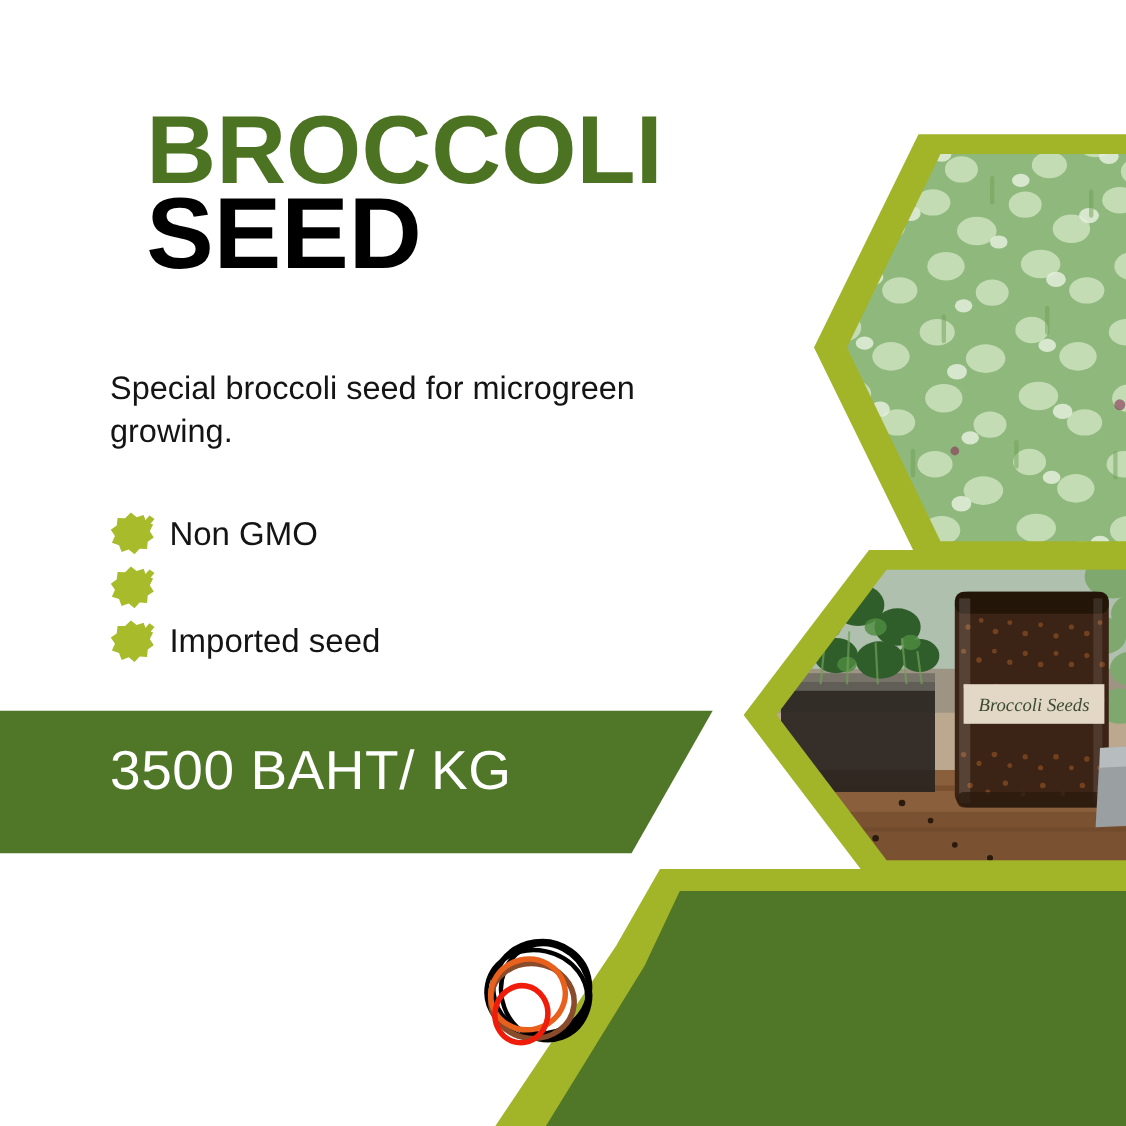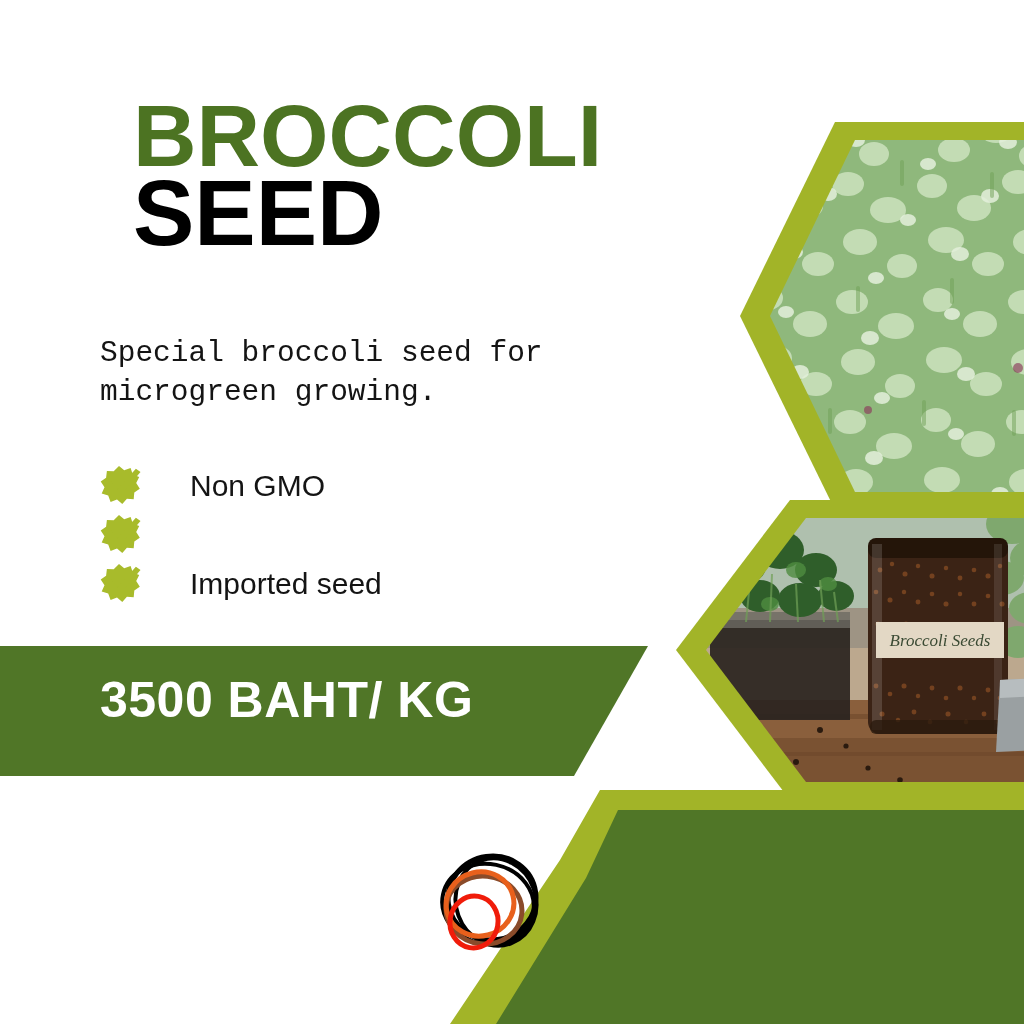--- a/index.html
+++ b/index.html
@@ -40,36 +40,34 @@
 
   
   .desc {
     position:absolute;
     left:100px; top:334px;
     width:590px;
     font-size:29.5px;
     line-height:1.33;
     color:#141414;
     font-weight:400;
-    font-family:Liberation Mono, monospace;
   }
 
   
   .features {
     position:absolute;
     left:96px; top:462px;
     width:520px;
     list-style:none;
   }
   .feature-row {
     display:flex;
     align-items:center;
     height:48px;
     margin-bottom:1px;
-    gap:36px;
   }
   .check-badge { width:46px; height:44px; flex:0 0 46px; display:block; }
   .feature-label {
     margin-left:12px;
     font-size:30px;
     color:#141414;
     white-space:nowrap;
   }
 
   
@@ -79,21 +77,21 @@
     width:660px; height:130px;
   }
   .price-banner svg { position:absolute; inset:0; width:660px; height:130px; }
   .price-text {
     position:absolute;
     left:100px; top:0;
     height:108px;
     display:flex; align-items:center;
     color:#ffffff;
     font-size:50px;
-    font-weight:bold;
+    font-weight:normal;
     letter-spacing:0.5px;
     white-space:nowrap;
   }
 
   
   .logo {
     position:absolute;
     left:40px; top:832px;
     width:500px; height:150px;
   }

